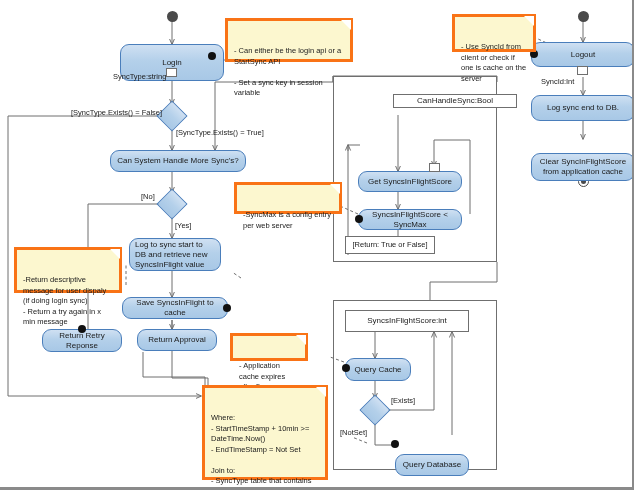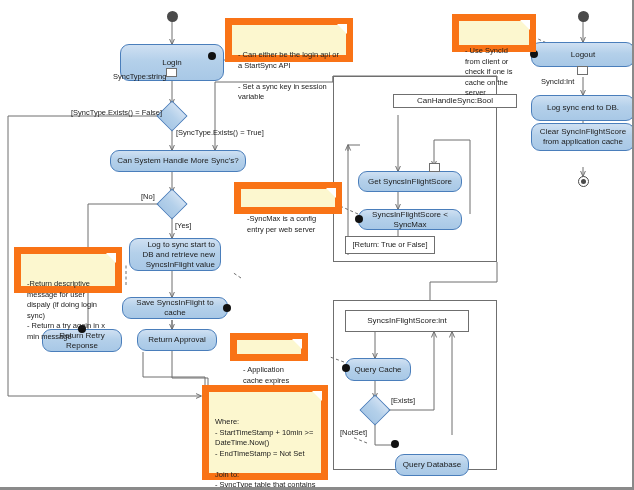--- a/index.html
+++ b/index.html
@@ -65,21 +65,21 @@
     display: flex;
     align-items: center;
     justify-content: center;
     text-align: center;
   }
   
   .note {
     position: absolute;
     box-sizing: border-box;
     background: #fcf7cf;
-    border: 7px solid #f97316;
+    border: 3px solid #f97316;
     font-size: 7.5px;
     line-height: 10.5px;
     color: #1b1b1b;
     padding: 4px 5px 4px 6px;
     white-space: pre-line;
   }
   .note .fold {
     position: absolute;
     right: -1px;
     top: -1px;
@@ -266,21 +266,21 @@
   <div class="act" style="left:120px; top:44px; width:104px; height:37px;">
     <span>Login</span>
   </div>
   <div class="pin" style="left:166px; top:68px;"></div>
   <div class="anchor-dot" style="left:208px; top:52px;"></div>
 
   <div class="act" style="left:110px; top:150px; width:136px; height:22px;">
     <span>Can System Handle More Sync's?</span>
   </div>
 
-  <div class="act left-align" style="left:129px; top:238px; width:92px; height:33px;text-align:right;">
+  <div class="act left-align" style="left:129px; top:238px; width:92px; height:33px;">
     <span>Log to sync start to DB and retrieve new SyncsInFlight value</span>
   </div>
 
   <div class="act" style="left:122px; top:297px; width:106px; height:22px;">
     <span>Save SyncsInFlight to cache</span>
   </div>
   <div class="anchor-dot" style="left:223px; top:304px;"></div>
 
   <div class="act" style="left:137px; top:329px; width:80px; height:22px;">
     <span>Return Approval</span>
@@ -314,21 +314,21 @@
   <div class="act" style="left:531px; top:42px; width:104px; height:25px;">
     <span>Logout</span>
   </div>
   <div class="pin" style="left:577px; top:66px;"></div>
   <div class="anchor-dot" style="left:530px; top:50px;"></div>
 
   <div class="act" style="left:531px; top:95px; width:104px; height:26px;">
     <span>Log sync end to DB.</span>
   </div>
 
-  <div class="act" style="left:531px; top:123px; width:104px; height:28px;">
+  <div class="act" style="left:531px; top:153px; width:104px; height:28px;">
     <span>Clear SyncInFlightScore from application cache</span>
   </div>
 
   <div class="diamond" style="left:161px; top:105px;"></div>
   <div class="diamond" style="left:161px; top:193px;"></div>
   <div class="diamond" style="left:364px; top:399px;"></div>
 
   <div class="lbl" style="left:113px; top:72px;">SyncType:string</div>
   <div class="lbl" style="left:71px; top:108px;">[SyncType.Exists() = False]</div>
   <div class="lbl" style="left:176px; top:128px;">[SyncType.Exists() = True]</div>

